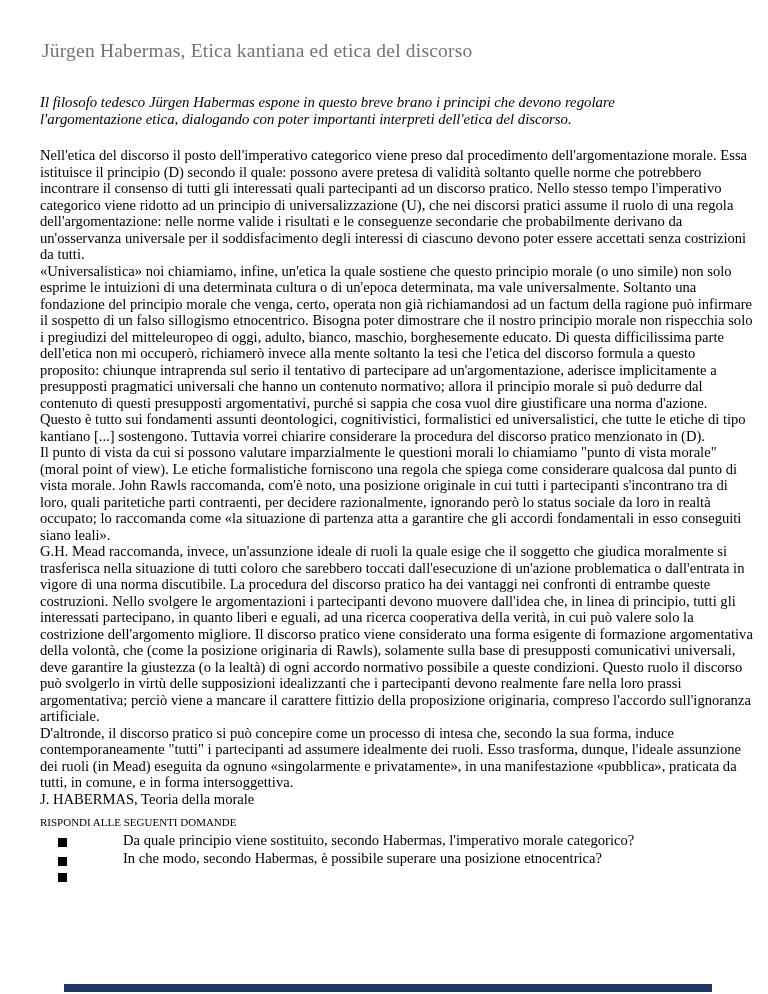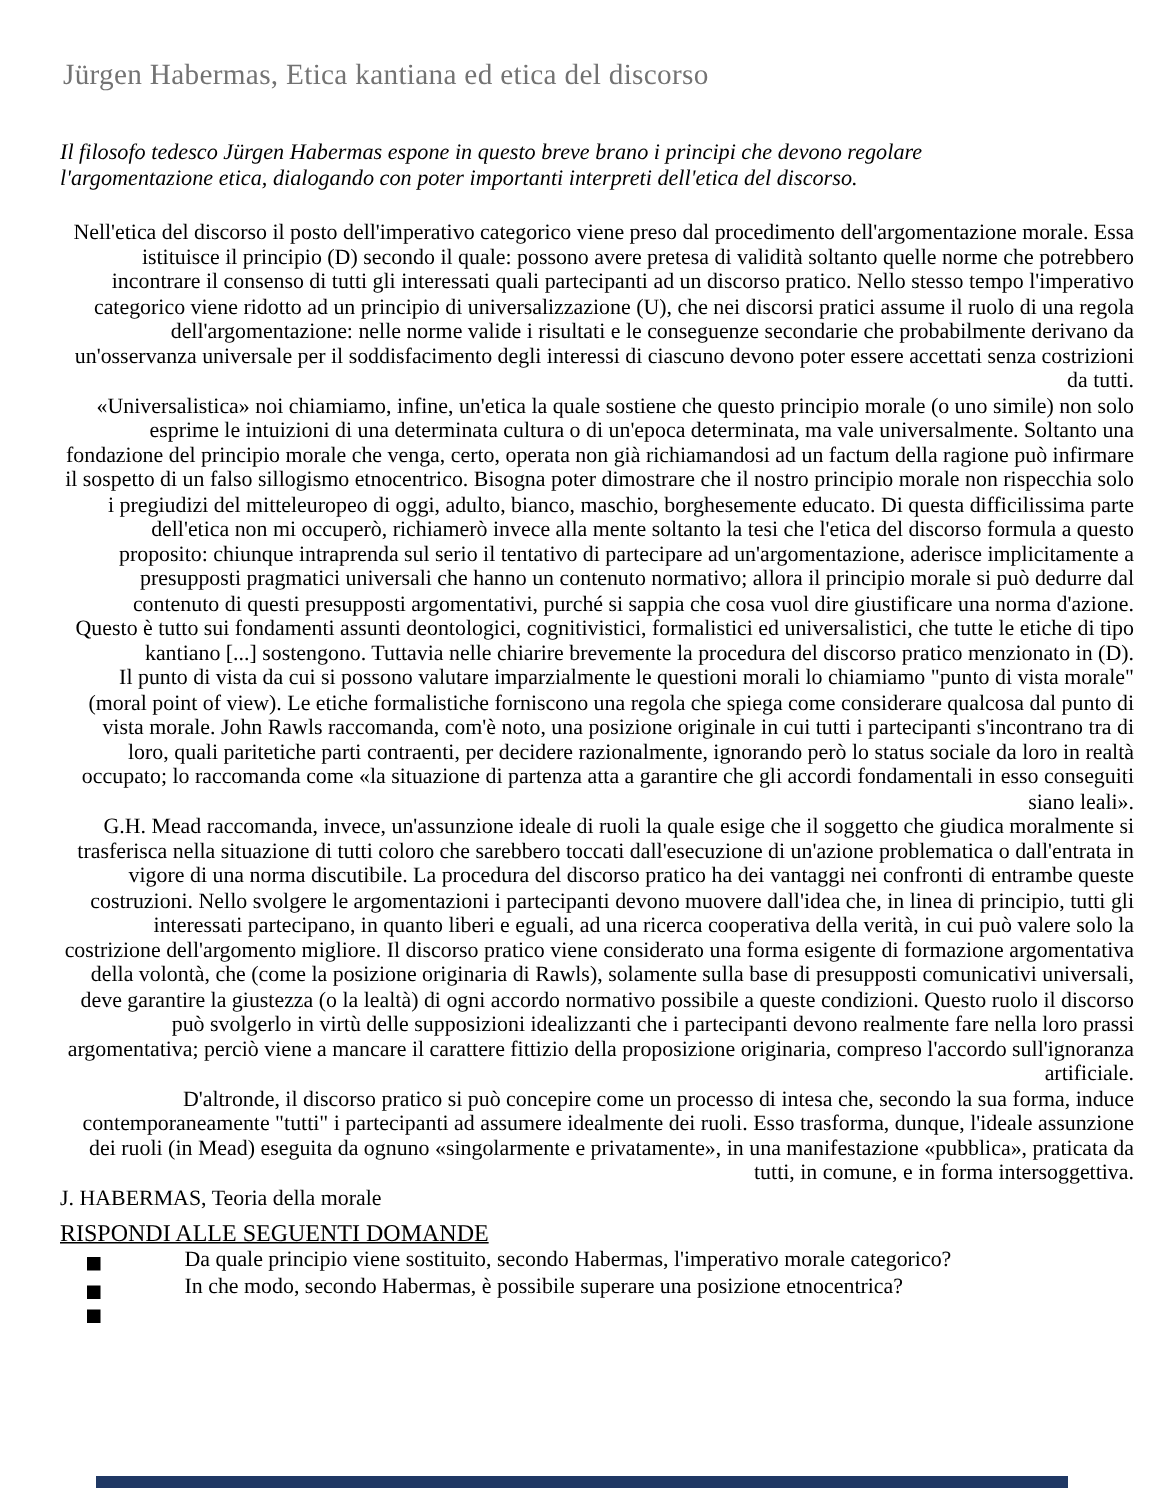--- a/index.html
+++ b/index.html
@@ -34,33 +34,32 @@
     font-size: 14.8px;
     line-height: 17px;
   }
   .bodytext {
     margin-top: 19px;
   }
   .bodytext p {
     margin: 0;
     font-size: 14.6px;
     line-height: 16.5px;
-    text-align: right;
+    text-align: left;
   }
   .attribution {
     margin: 0;
     font-size: 14.6px;
     line-height: 16.5px;
     text-align: left;
   }
   .questions-header {
     margin-top: 7px;
-    font-size: 16px;
+    font-size: 11px;
     line-height: 17px;
-    text-decoration: underline;
   }
   .q {
     display: flex;
     align-items: center;
     font-size: 14.6px;
     line-height: 18.4px;
     margin-top: 0;
   }
   .q .sq {
     flex: 0 0 auto;
@@ -86,21 +85,21 @@
 
 <div class="page">
 
   <h1 class="title" style="color: #737373;">Jürgen Habermas, Etica kantiana ed etica del discorso</h1>
 
   <p class="intro">Il filosofo tedesco Jürgen Habermas espone in questo breve brano i principi che devono regolare l'argomentazione etica, dialogando con poter importanti interpreti dell'etica del discorso.</p>
 
   <div class="bodytext">
     <p>Nell'etica del discorso il posto dell'imperativo categorico viene preso dal procedimento dell'argomentazione morale. Essa istituisce il principio (D) secondo il quale: possono avere pretesa di validità soltanto quelle norme che potrebbero incontrare il consenso di tutti gli interessati quali partecipanti ad un discorso pratico. Nello stesso tempo l'imperativo categorico viene ridotto ad un principio di universalizzazione (U), che nei discorsi pratici assume il ruolo di una regola dell'argomentazione: nelle norme valide i risultati e le conseguenze secondarie che probabilmente derivano da un'osservanza universale per il soddisfacimento degli interessi di ciascuno devono poter essere accettati senza costrizioni da tutti.</p>
     <p>«Universalistica» noi chiamiamo, infine, un'etica la quale sostiene che questo principio morale (o uno simile) non solo esprime le intuizioni di una determinata cultura o di un'epoca determinata, ma vale universalmente. Soltanto una fondazione del principio morale che venga, certo, operata non già richiamandosi ad un factum della ragione può infirmare il sospetto di un falso sillogismo etnocentrico. Bisogna poter dimostrare che il nostro principio morale non rispecchia solo i pregiudizi del mitteleuropeo di oggi, adulto, bianco, maschio, borghesemente educato. Di questa difficilissima parte dell'etica non mi occuperò, richiamerò invece alla mente soltanto la tesi che l'etica del discorso formula a questo proposito: chiunque intraprenda sul serio il tentativo di partecipare ad un'argomentazione, aderisce implicitamente a presupposti pragmatici universali che hanno un contenuto normativo; allora il principio morale si può dedurre dal contenuto di questi presupposti argomentativi, purché si sappia che cosa vuol dire giustificare una norma d'azione.</p>
-    <p>Questo è tutto sui fondamenti assunti deontologici, cognitivistici, formalistici ed universalistici, che tutte le etiche di tipo kantiano [...] sostengono. Tuttavia nelle chiarire brevemente la procedura del discorso pratico menzionato in (D).</p>
+    <p>Questo è tutto sui fondamenti assunti deontologici, cognitivistici, formalistici ed universalistici, che tutte le etiche di tipo kantiano [...] sostengono. Tuttavia vorrei chiarire considerare la procedura del discorso pratico menzionato in (D).</p>
     <p>Il punto di vista da cui si possono valutare imparzialmente le questioni morali lo chiamiamo "punto di vista morale" (moral point of view). Le etiche formalistiche forniscono una regola che spiega come considerare qualcosa dal punto di vista morale. John Rawls raccomanda, com'è noto, una posizione originale in cui tutti i partecipanti s'incontrano tra di loro, quali paritetiche parti contraenti, per decidere razionalmente, ignorando però lo status sociale da loro in realtà occupato; lo raccomanda come «la situazione di partenza atta a garantire che gli accordi fondamentali in esso conseguiti siano leali».</p>
     <p>G.H. Mead raccomanda, invece, un'assunzione ideale di ruoli la quale esige che il soggetto che giudica moralmente si trasferisca nella situazione di tutti coloro che sarebbero toccati dall'esecuzione di un'azione problematica o dall'entrata in vigore di una norma discutibile. La procedura del discorso pratico ha dei vantaggi nei confronti di entrambe queste costruzioni. Nello svolgere le argomentazioni i partecipanti devono muovere dall'idea che, in linea di principio, tutti gli interessati partecipano, in quanto liberi e eguali, ad una ricerca cooperativa della verità, in cui può valere solo la costrizione dell'argomento migliore. Il discorso pratico viene considerato una forma esigente di formazione argomentativa della volontà, che (come la posizione originaria di Rawls), solamente sulla base di presupposti comunicativi universali, deve garantire la giustezza (o la lealtà) di ogni accordo normativo possibile a queste condizioni. Questo ruolo il discorso può svolgerlo in virtù delle supposizioni idealizzanti che i partecipanti devono realmente fare nella loro prassi argomentativa; perciò viene a mancare il carattere fittizio della proposizione originaria, compreso l'accordo sull'ignoranza artificiale.</p>
     <p>D'altronde, il discorso pratico si può concepire come un processo di intesa che, secondo la sua forma, induce contemporaneamente "tutti" i partecipanti ad assumere idealmente dei ruoli. Esso trasforma, dunque, l'ideale assunzione dei ruoli (in Mead) eseguita da ognuno «singolarmente e privatamente», in una manifestazione «pubblica», praticata da tutti, in comune, e in forma intersoggettiva.</p>
   </div>
 
   <p class="attribution">J. HABERMAS, Teoria della morale</p>
 
   <div class="questions-header">RISPONDI ALLE SEGUENTI DOMANDE</div>
 
   <div class="q">

